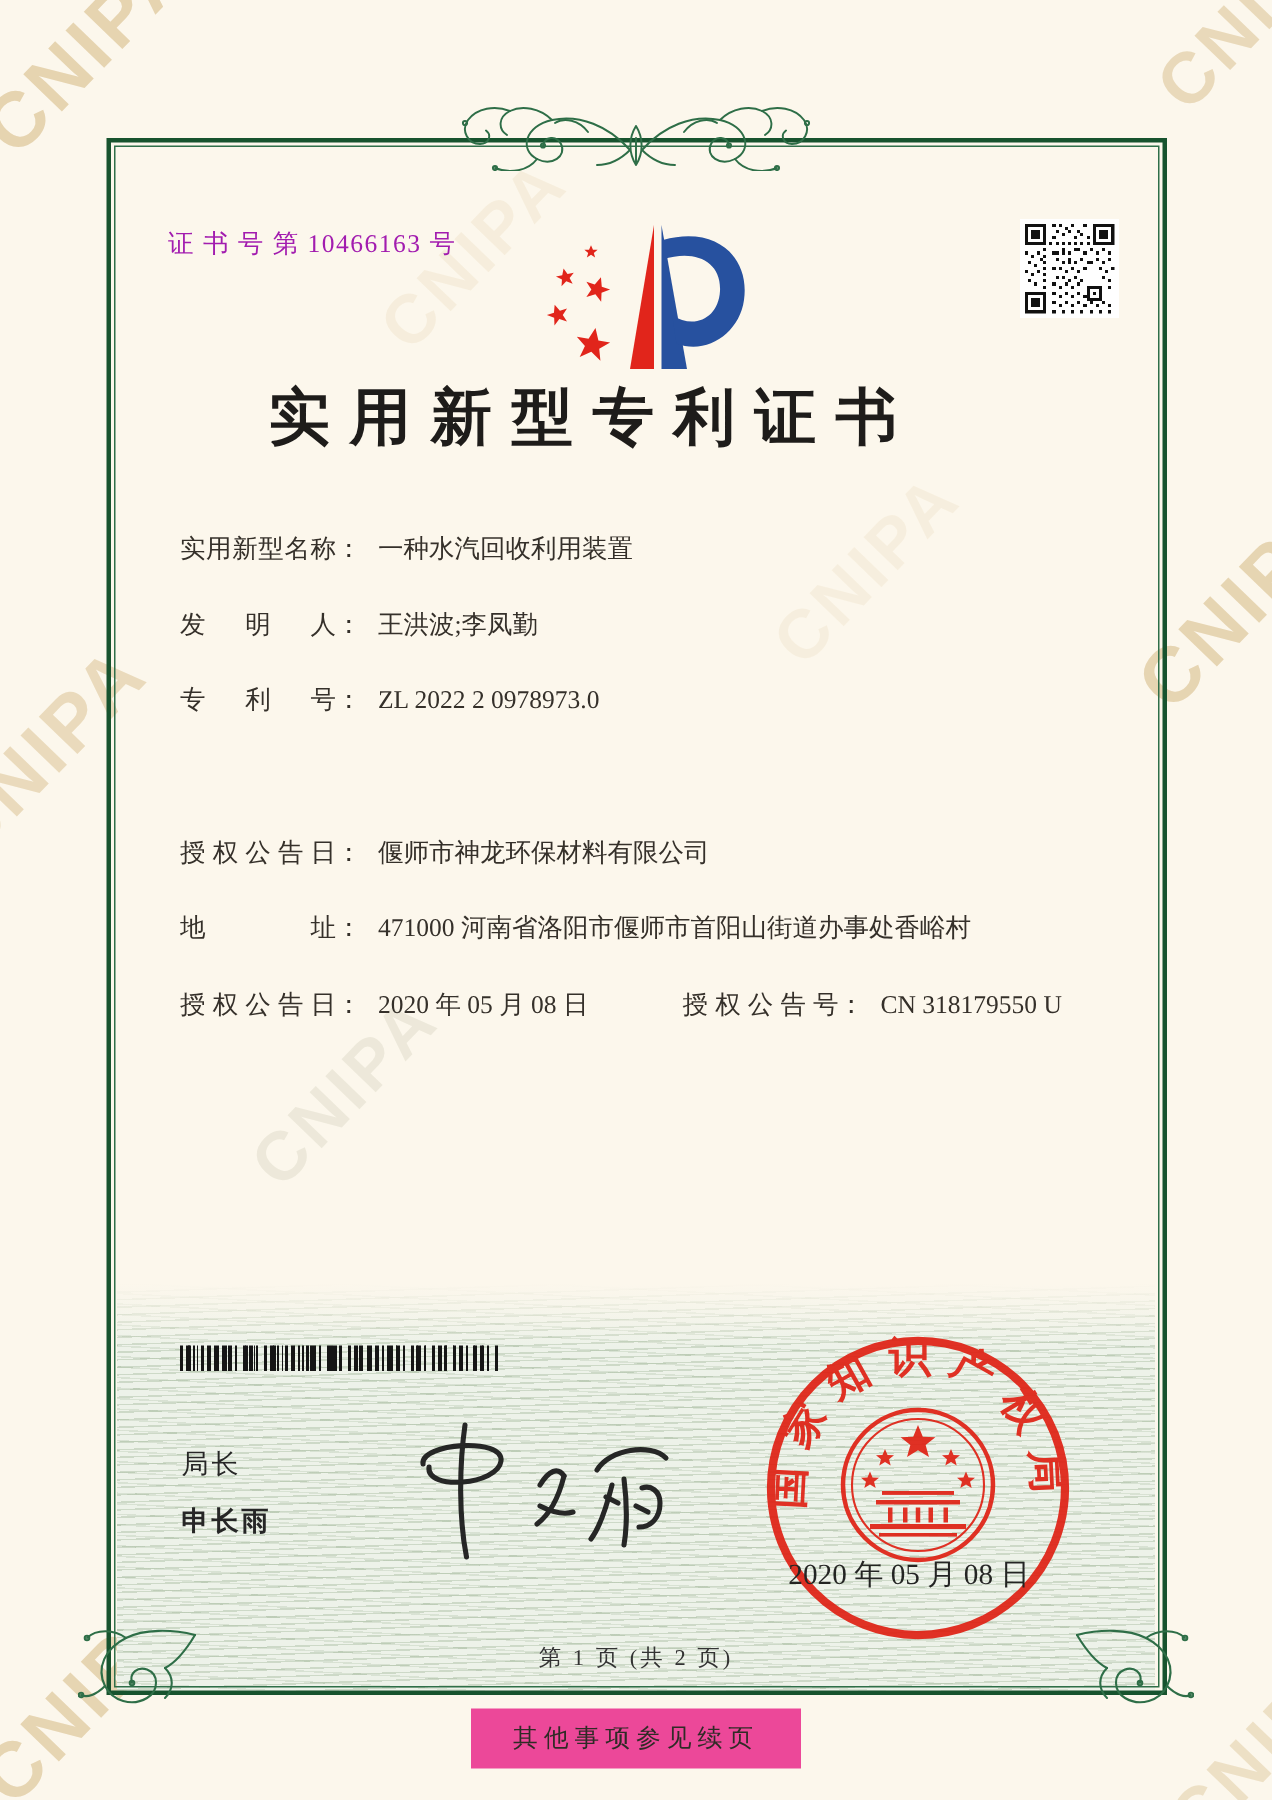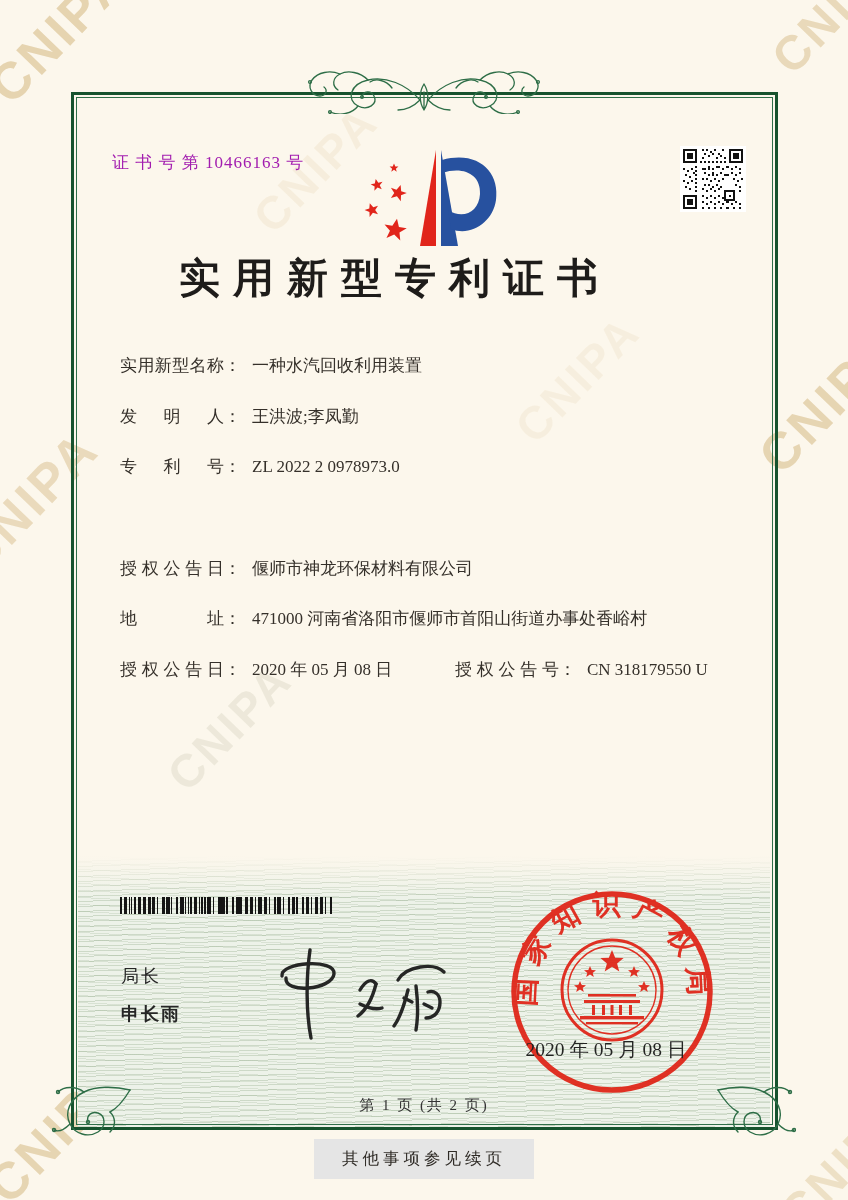--- a/index.html
+++ b/index.html
@@ -67,21 +67,21 @@
   .sig-title{position:absolute;left:121px;top:964px;font-family:Liberation Mono, monospace;
              font-size:18px;letter-spacing:2px;color:#262626;z-index:5;}
   .sig-name{position:absolute;left:121px;top:1002px;font-family:"Liberation Sans","DejaVu Sans",sans-serif;
             font-size:18px;letter-spacing:2px;color:#262626;z-index:5;font-weight:bold;}
   .sig-svg{position:absolute;left:248px;top:938px;width:205px;height:108px;z-index:5;}
   .seal{position:absolute;left:508px;top:888px;width:208px;height:210px;z-index:6;}
   
   .page-info{position:absolute;left:0;width:848px;top:1096px;text-align:center;
              font-size:15px;letter-spacing:2px;color:#333;z-index:5;}
   .cont-note{position:absolute;left:424px;top:1139px;transform:translateX(-50%);
-             background:#e5e5e5;padding:9px 28px;font-size:16.5px;letter-spacing:4px;
+             background:#ec4899;padding:9px 28px;font-size:16.5px;letter-spacing:4px;
              color:#2f2b26;z-index:5;white-space:nowrap;}
 </style>
 </head>
 <body>
 
 <div class="page">
 
   <div class="wm wm1">CNIPA</div>
   <div class="wm wm2">CNIPA</div>
   <div class="wm wm3">CNIPA</div>

